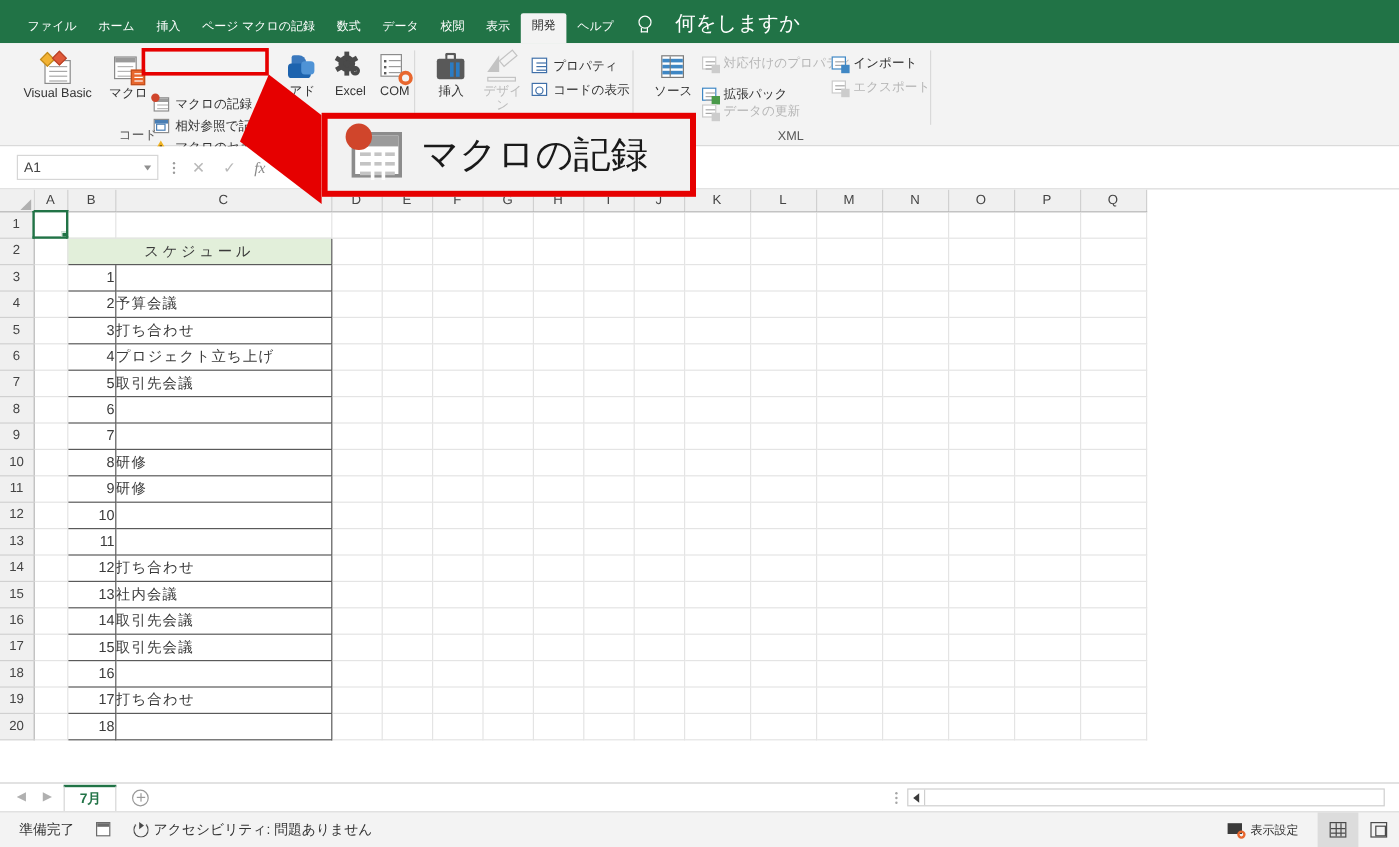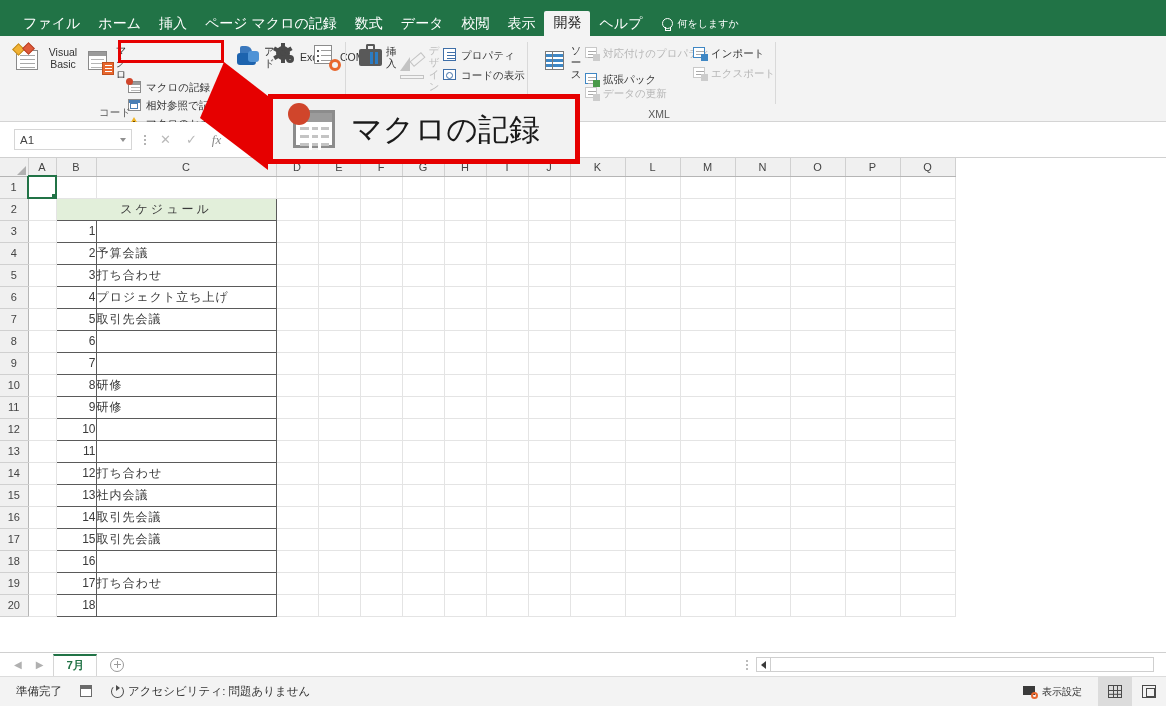--- a/index.html
+++ b/index.html
@@ -12,21 +12,21 @@
   #app { position: relative; width: 1166px; height: 706px; }
 
   
   .tabbar {
     position: absolute; left: 0; top: 0; width: 1166px; height: 36px;
     background: #217346;
     display: flex; align-items: flex-end;
     padding-left: 14px;
   }
   .tab {
-    font-size: 14px; color: #ffffff;
+    font-size: 10px; color: #ffffff;
     padding: 4px 9px 6px 9px;
     line-height: 14px;
     white-space: nowrap;
   }
   .tab.active {
     background: #f3f3f3; color: #1b1b1b;
     border-radius: 2px 2px 0 0;
     padding-bottom: 7px;
   }
   .tellme {
@@ -38,40 +38,40 @@
   }
   .bulb::before {
     content: ""; position: absolute; left: 1px; top: 0;
     width: 9px; height: 9px; border: 1.2px solid #ffffff;
     border-radius: 50%;
   }
   .bulb::after {
     content: ""; position: absolute; left: 3.5px; top: 9.5px;
     width: 4px; height: 3px; border: 1.2px solid #ffffff; border-top: none;
   }
-  .tellme-text { font-size: 10px; color: #fff; }
+  .tellme-text { font-size: 17px; color: #fff; margin-left: 16px; }
 
   
   .ribbon {
     position: absolute; left: 0; top: 36px; width: 1166px; height: 86px;
     background: #f3f3f3;
     border-bottom: 1px solid #d4d4d4;
   }
   .grp { position: absolute; top: 0; height: 86px; }
   .grp-label {
     position: absolute; bottom: 2px; left: 0; width: 100%;
     text-align: center; font-size: 10.5px; color: #575757;
   }
   .sep {
     position: absolute; top: 6px; width: 1px; height: 62px; background: #d9d9d9;
   }
 
   
   .bigbtn {
-    position: absolute; display: flex; flex-direction: row;
+    position: absolute; display: flex; flex-direction: column;
     align-items: center; justify-content: flex-start;
     font-size: 10.5px; color: #333; text-align: center;
     line-height: 12px;
   }
 
   
   .smbtn {
     position: absolute; display: flex; align-items: center; gap: 4px;
     font-size: 10.5px; color: #333; white-space: nowrap; line-height: 13px;
   }

